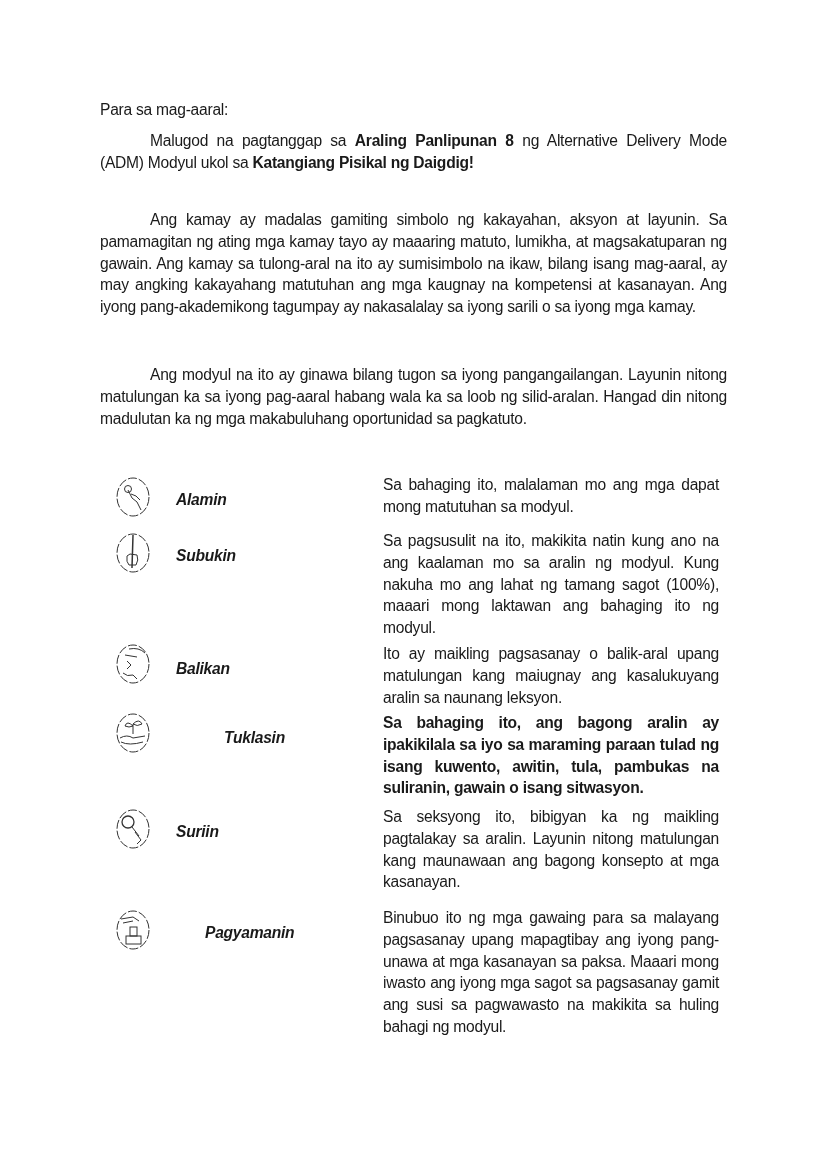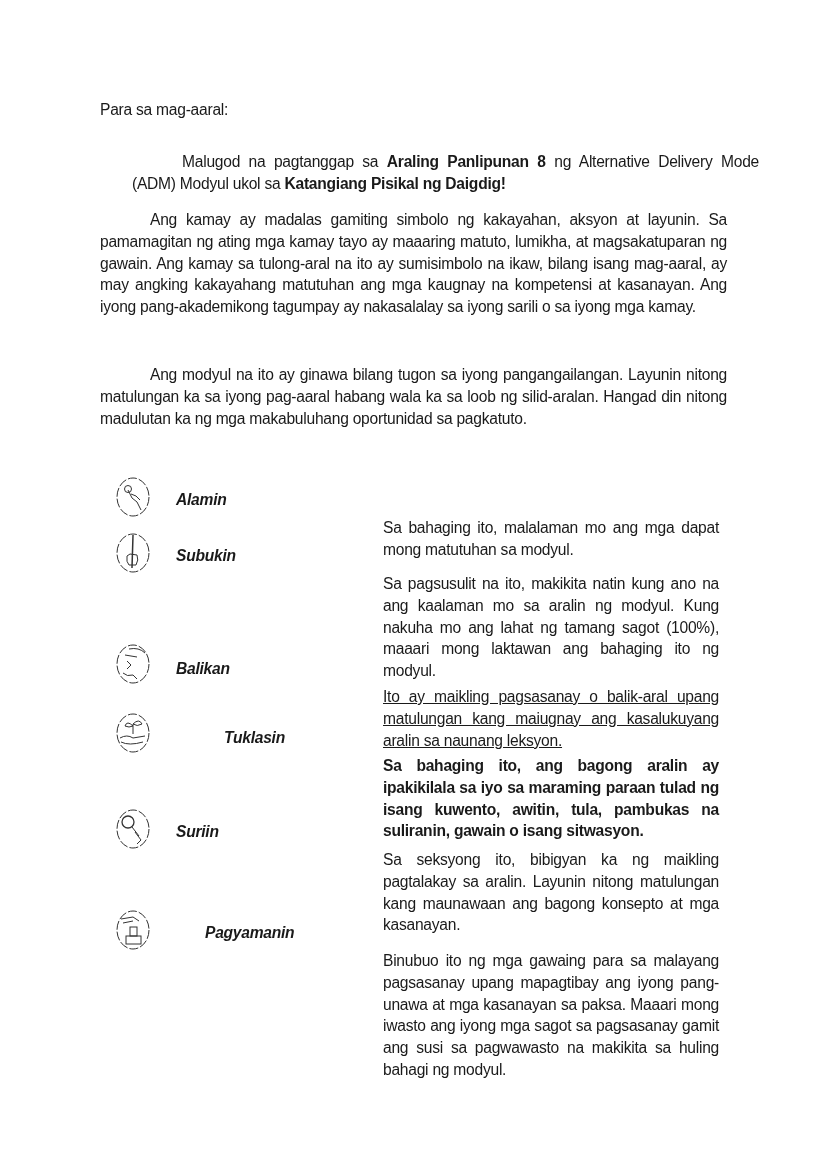--- a/index.html
+++ b/index.html
@@ -5,28 +5,28 @@
   html, body { margin: 0; padding: 0; background: #ffffff; }
   body {
     width: 826px; height: 1169px; position: relative; overflow: hidden;
     font-family: "Liberation Sans", sans-serif; color: #1a1a1a;
   }
   .page { position: absolute; left: 0; top: 0; width: 783px; height: 1169px; border-radius: 29px; }
   .text { font-size: 15.6px; line-height: 21.8px; letter-spacing: -0.25px; transform-origin: left top; }
   .greet { position: absolute; left: 100px; top: 99px; }
   .para { position: absolute; left: 100px; width: 627px; text-align: justify; }
   .para .indent { display: inline-block; width: 50px; }
-  .p1 { top: 151px; margin-left: 32px; }
+  .p1 { top: 130px; }
   .p2 { top: 209px; }
   .p3 { top: 364px; }
   .p4 { top: 451px; left: 150px; width: 600px; text-align: left; }
   .row { position: absolute; left: 100px; width: 627px; }
   .icon { position: absolute; left: 15px; width: 36px; height: 42px; }
   .label { position: absolute; left: 76px; font-weight: bold; font-style: italic; font-size: 15.6px; }
-  .desc { position: absolute; left: 283px; width: 336px; text-align: justify; margin-top: 43px; }
+  .desc { position: absolute; left: 283px; width: 336px; text-align: justify; }
   .pagenum { position: absolute; left: 0; width: 826px; top: 1121px; text-align: center; font-size: 14px; }
   b { font-weight: bold; }
   i { font-style: italic; }
 </style>
 </head>
 <body>
 
 <div class="page">
 
   <div class="text greet">Para sa mag-aaral:</div>
@@ -57,21 +57,21 @@
     <span class="label" style="top:15px;">Subukin</span>
     <div class="desc" style="top:0;">Sa pagsusulit na ito, makikita natin kung ano na ang kaalaman mo sa aralin ng modyul. Kung nakuha mo ang lahat ng tamang sagot (100%), maaari mong laktawan ang bahaging ito ng modyul.</div>
   </div>
 
   <div class="row text" style="top:643px;">
     <svg class="icon" style="top:0;" viewBox="0 0 36 42">
       <ellipse cx="18" cy="21" rx="16" ry="19" fill="none" stroke="#333" stroke-width="1" stroke-dasharray="9 2"></ellipse>
       <path d="M14 6 Q24 4 30 10 M10 12 L22 14 M12 18 L16 22 L12 26 M8 30 Q12 34 18 32 L22 36" fill="none" stroke="#333" stroke-width="1"></path>
     </svg>
     <span class="label" style="top:15px;">Balikan</span>
-    <div class="desc" style="top:0;text-decoration:underline;">Ito ay maikling pagsasanay o balik-aral upang matulungan kang maiugnay ang kasalukuyang aralin sa naunang leksyon.</div>
+    <div class="desc" style="top:0;">Ito ay maikling pagsasanay o balik-aral upang matulungan kang maiugnay ang kasalukuyang aralin sa naunang leksyon.</div>
   </div>
 
   <div class="row text" style="top:712px;">
     <svg class="icon" style="top:0;" viewBox="0 0 36 42">
       <ellipse cx="18" cy="21" rx="16" ry="19" fill="none" stroke="#333" stroke-width="1" stroke-dasharray="9 2"></ellipse>
       <path d="M18 22 L18 12 M18 14 Q12 8 10 14 Q14 16 18 14 M18 12 Q24 6 27 12 Q22 15 18 12" fill="none" stroke="#333" stroke-width="1"></path>
       <path d="M5 26 Q12 22 18 26 L30 24 M6 30 Q14 34 28 30" fill="none" stroke="#333" stroke-width="1"></path>
     </svg>
     <span class="label" style="top:15px;margin-left:48px;">Tuklasin</span>
     <div class="desc" style="top:0;font-weight:bold;">Sa bahaging ito, ang bagong aralin ay ipakikilala sa iyo sa maraming paraan tulad ng isang kuwento, awitin, tula, pambukas na suliranin, gawain o isang sitwasyon.</div>

